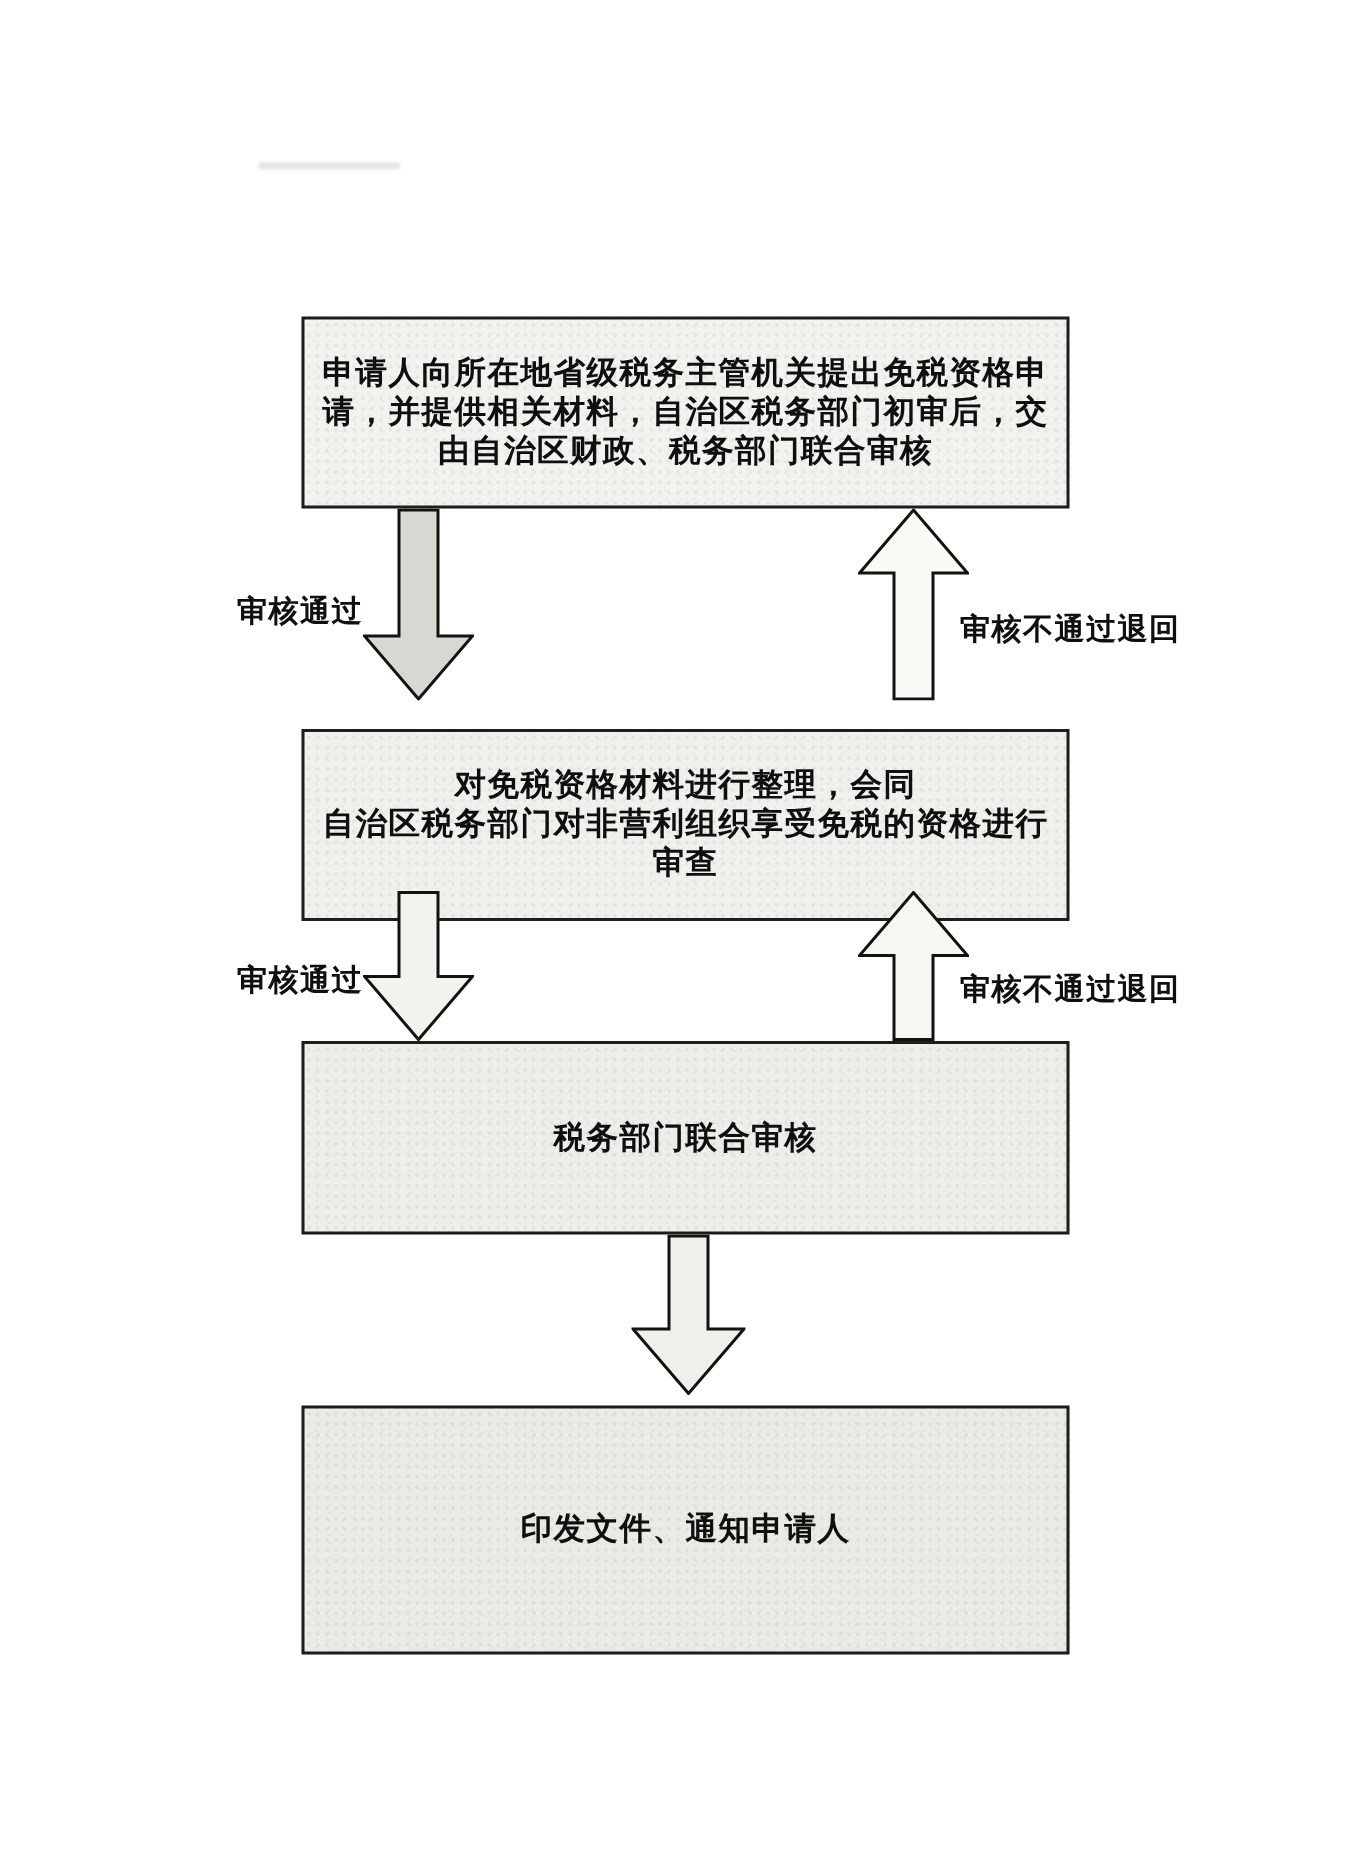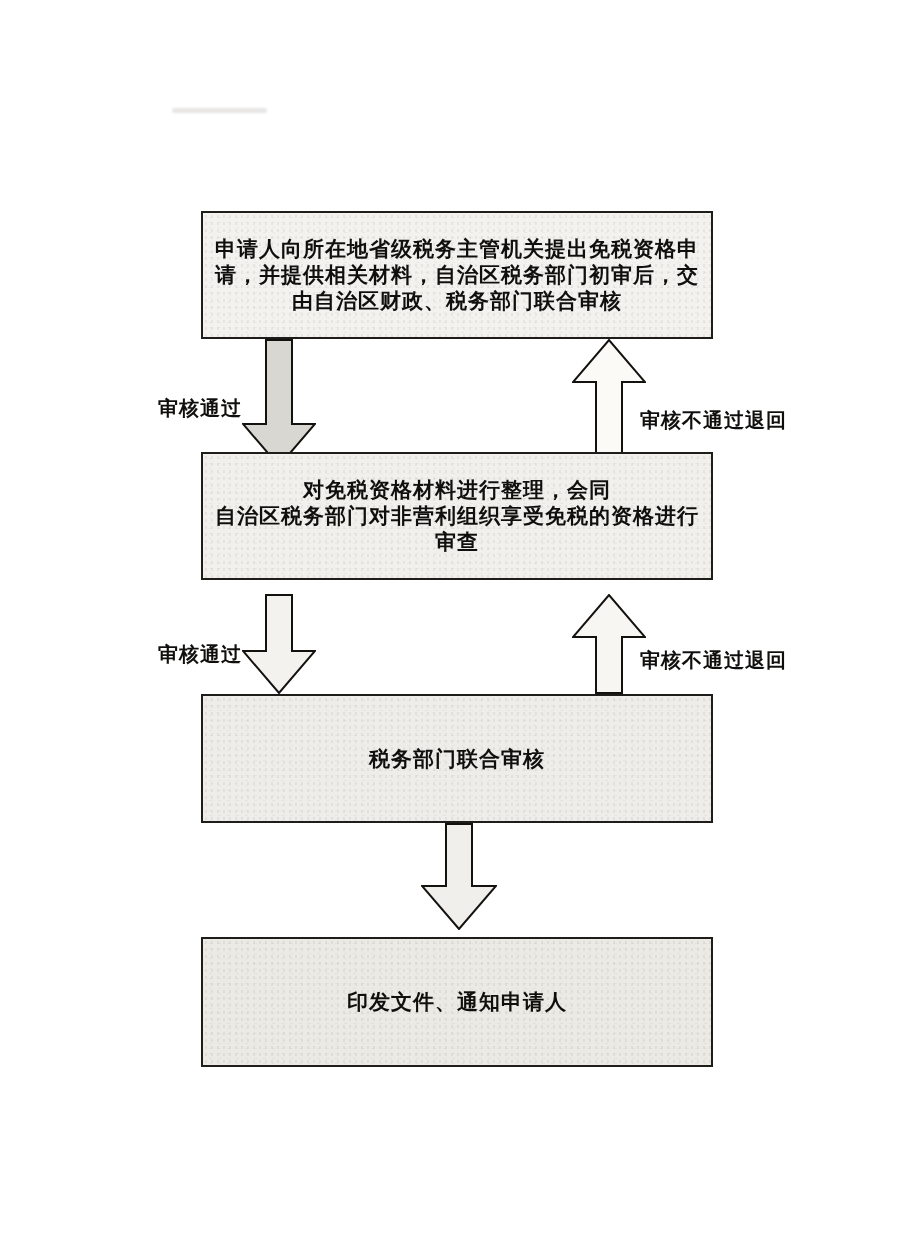--- a/index.html
+++ b/index.html
@@ -45,23 +45,23 @@
     background-size: 6px 7px, 9px 5px;
     background-position: 0 0, 3px 2px;
   }
   .box-text {
     white-space: pre-line;
     font-size: 21px;
     line-height: 26px;
     letter-spacing: 1px;
   }
   .box1 { top: 211px; height: 128px; background-color: #f3f2ef; }
-  .box2 { top: 452px; height: 128px; background-color: #f1f0ec; }
+  .box2 { top: 486px; height: 128px; background-color: #f1f0ec; }
   .box3 { top: 694px; height: 129px; background-color: #efede9; }
-  .box4 { top: 937px; height: 130px; background-color: #eceae5; }
+  .box4 { top: 937px; height: 166px; background-color: #eceae5; }
   .arrow {
     position: absolute;
     display: block;
   }
   .arrow polygon {
     stroke: #14120f;
     stroke-width: 2;
     stroke-linejoin: miter;
   }
   .arrow-down-1 { left: 242px; top: 339px; }

